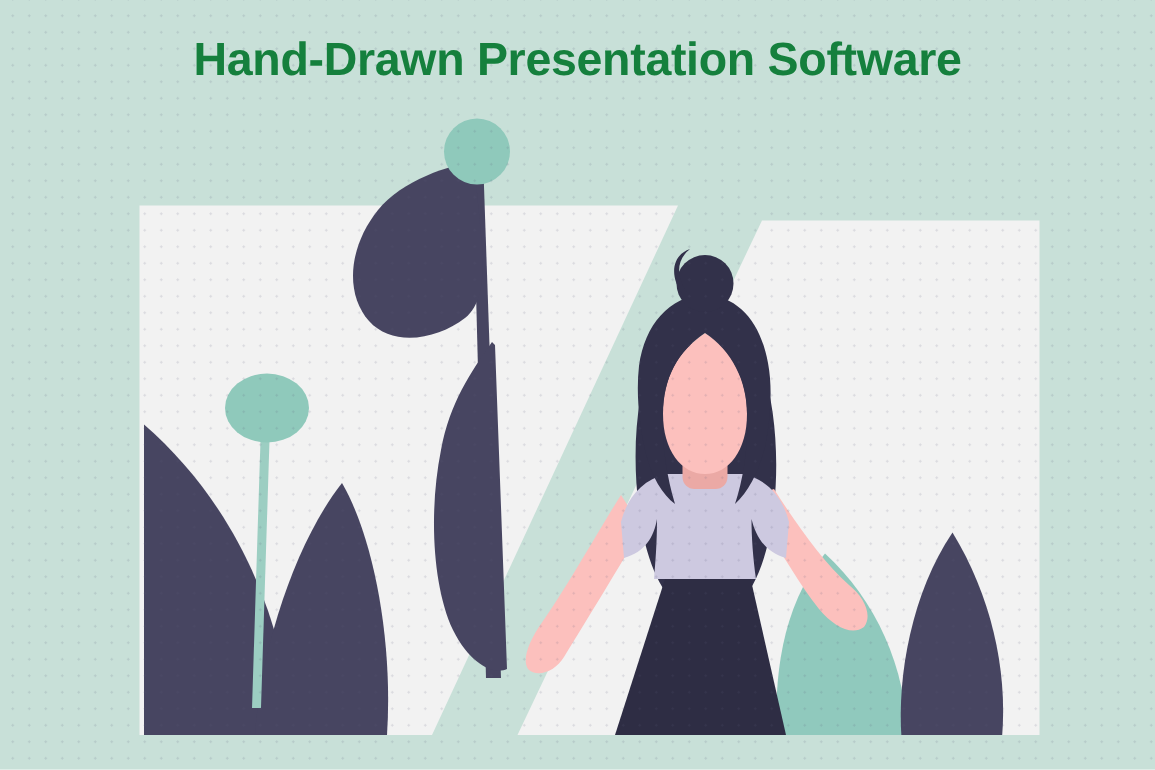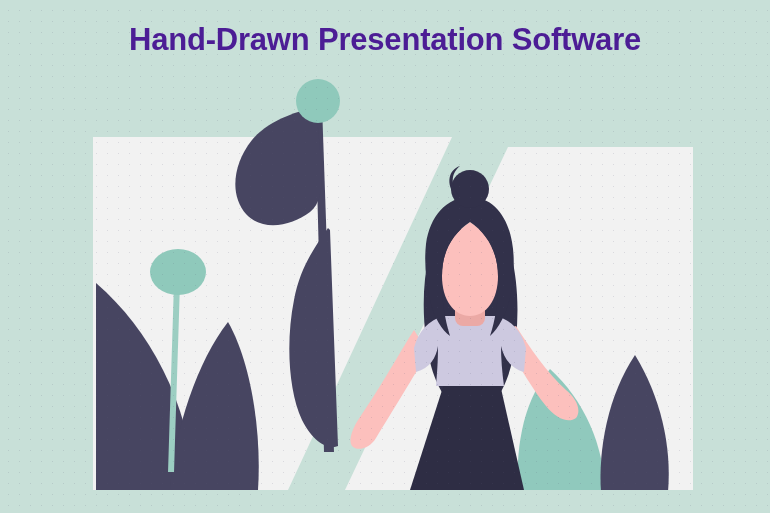--- a/index.html
+++ b/index.html
@@ -29,21 +29,21 @@
   }
   #title {
     position: absolute;
     left: 0;
     top: 22px;
     width: 770px;
     text-align: center;
     font-size: 31px;
     font-weight: bold;
     letter-spacing: -0.2px;
-    color: #4c1d95;
+    color: #15803d;
     z-index: 70;
     font-family: "Liberation Sans", sans-serif;
   }
   #art {
     position: absolute;
     left: 0;
     top: 0;
     width: 770px;
     height: 513px;
     z-index: 10;

